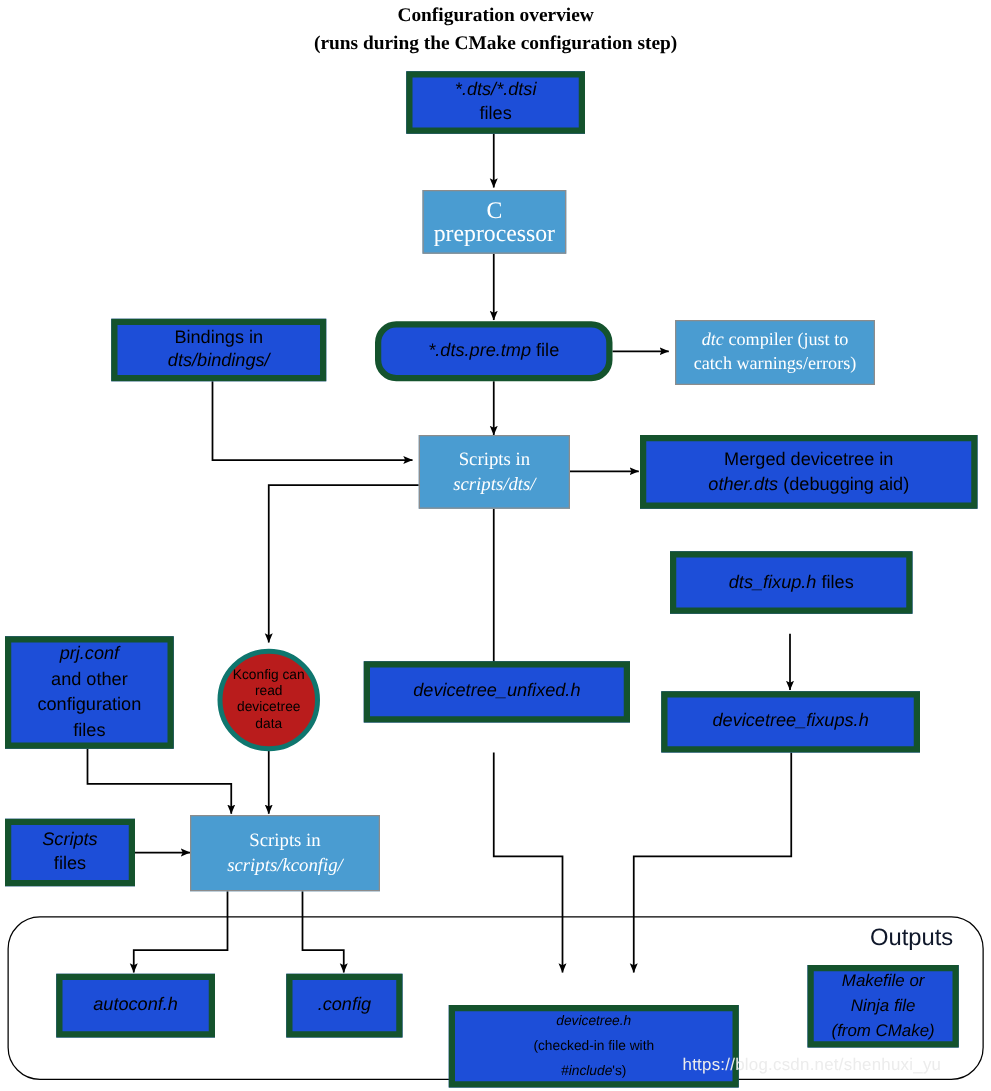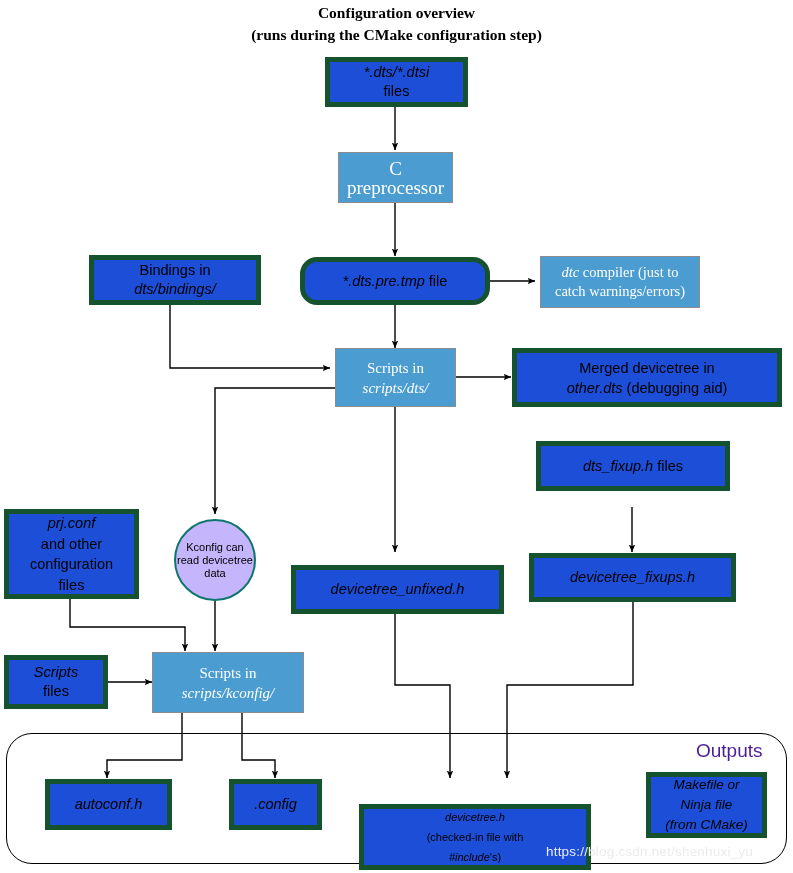--- a/index.html
+++ b/index.html
@@ -10,27 +10,27 @@
   .title{position:absolute;left:0;top:0;width:793px;text-align:center;
          font-family:"Liberation Serif", serif;font-weight:bold;font-size:15.5px;
          color:#000;line-height:22px;padding-top:2px;}
   .node{position:absolute;box-sizing:border-box;display:flex;align-items:center;
         justify-content:center;text-align:center;}
   .node .txt{display:block;width:100%;white-space:pre-line;}
   .yellow{background:#1d4ed8;border:5px solid #14532d;
           font-family:Liberation Sans, sans-serif;color:#000;}
   .blue{background:#4a9cd1;border:1px solid #8c8c8c;
         font-family:"Liberation Serif", serif;color:#ffffff;}
-  .circle{background:#c4b5fd;border:2px solid #0f766e;border-radius:50%;
+  .circle{background:#b91c1c;border:4px solid #0f766e;border-radius:50%;
           font-family:"Liberation Sans", sans-serif;color:#000;font-size:11px;
           line-height:13px;}
   .outputs-box{position:absolute;box-sizing:border-box;background:transparent;
                border:1.5px solid #000;border-radius:26px;}
   .outputs-label{position:absolute;font-family:"Liberation Sans", sans-serif;
-                 font-size:19px;color:#4c1d95;}
+                 font-size:19px;color:#0f172a;}
   .watermark{position:absolute;font-family:"Liberation Sans", sans-serif;
              font-size:13.5px;color:#ececec;letter-spacing:.2px;white-space:nowrap;}
   i{font-style:italic;}
 </style>
 </head>
 <body>
 
 <div id="canvas">
 
   <div class="title">
@@ -126,21 +126,21 @@
 configuration
 files</span>
   </div>
 
   <div class="node circle" style="left:174px;top:519px;width:82px;height:82px;">
     <span class="txt">Kconfig can
 read devicetree
 data</span>
   </div>
 
-  <div class="node yellow" style="left:291px;top:565px;width:213px;height:49px;font-size:14.5px;line-height:19px;">
+  <div class="node yellow" style="left:291px;top:529px;width:213px;height:49px;font-size:14.5px;line-height:19px;">
     <span class="txt"><i>devicetree_unfixed.h</i></span>
   </div>
 
   <div class="node yellow" style="left:529px;top:553px;width:207px;height:49px;font-size:14.5px;line-height:19px;">
     <span class="txt"><i>devicetree_fixups.h</i></span>
   </div>
 
   <div class="node yellow" style="left:4px;top:655px;width:104px;height:54px;font-size:14.5px;line-height:19px;">
     <span class="txt"><i>Scripts</i>
 files</span>

